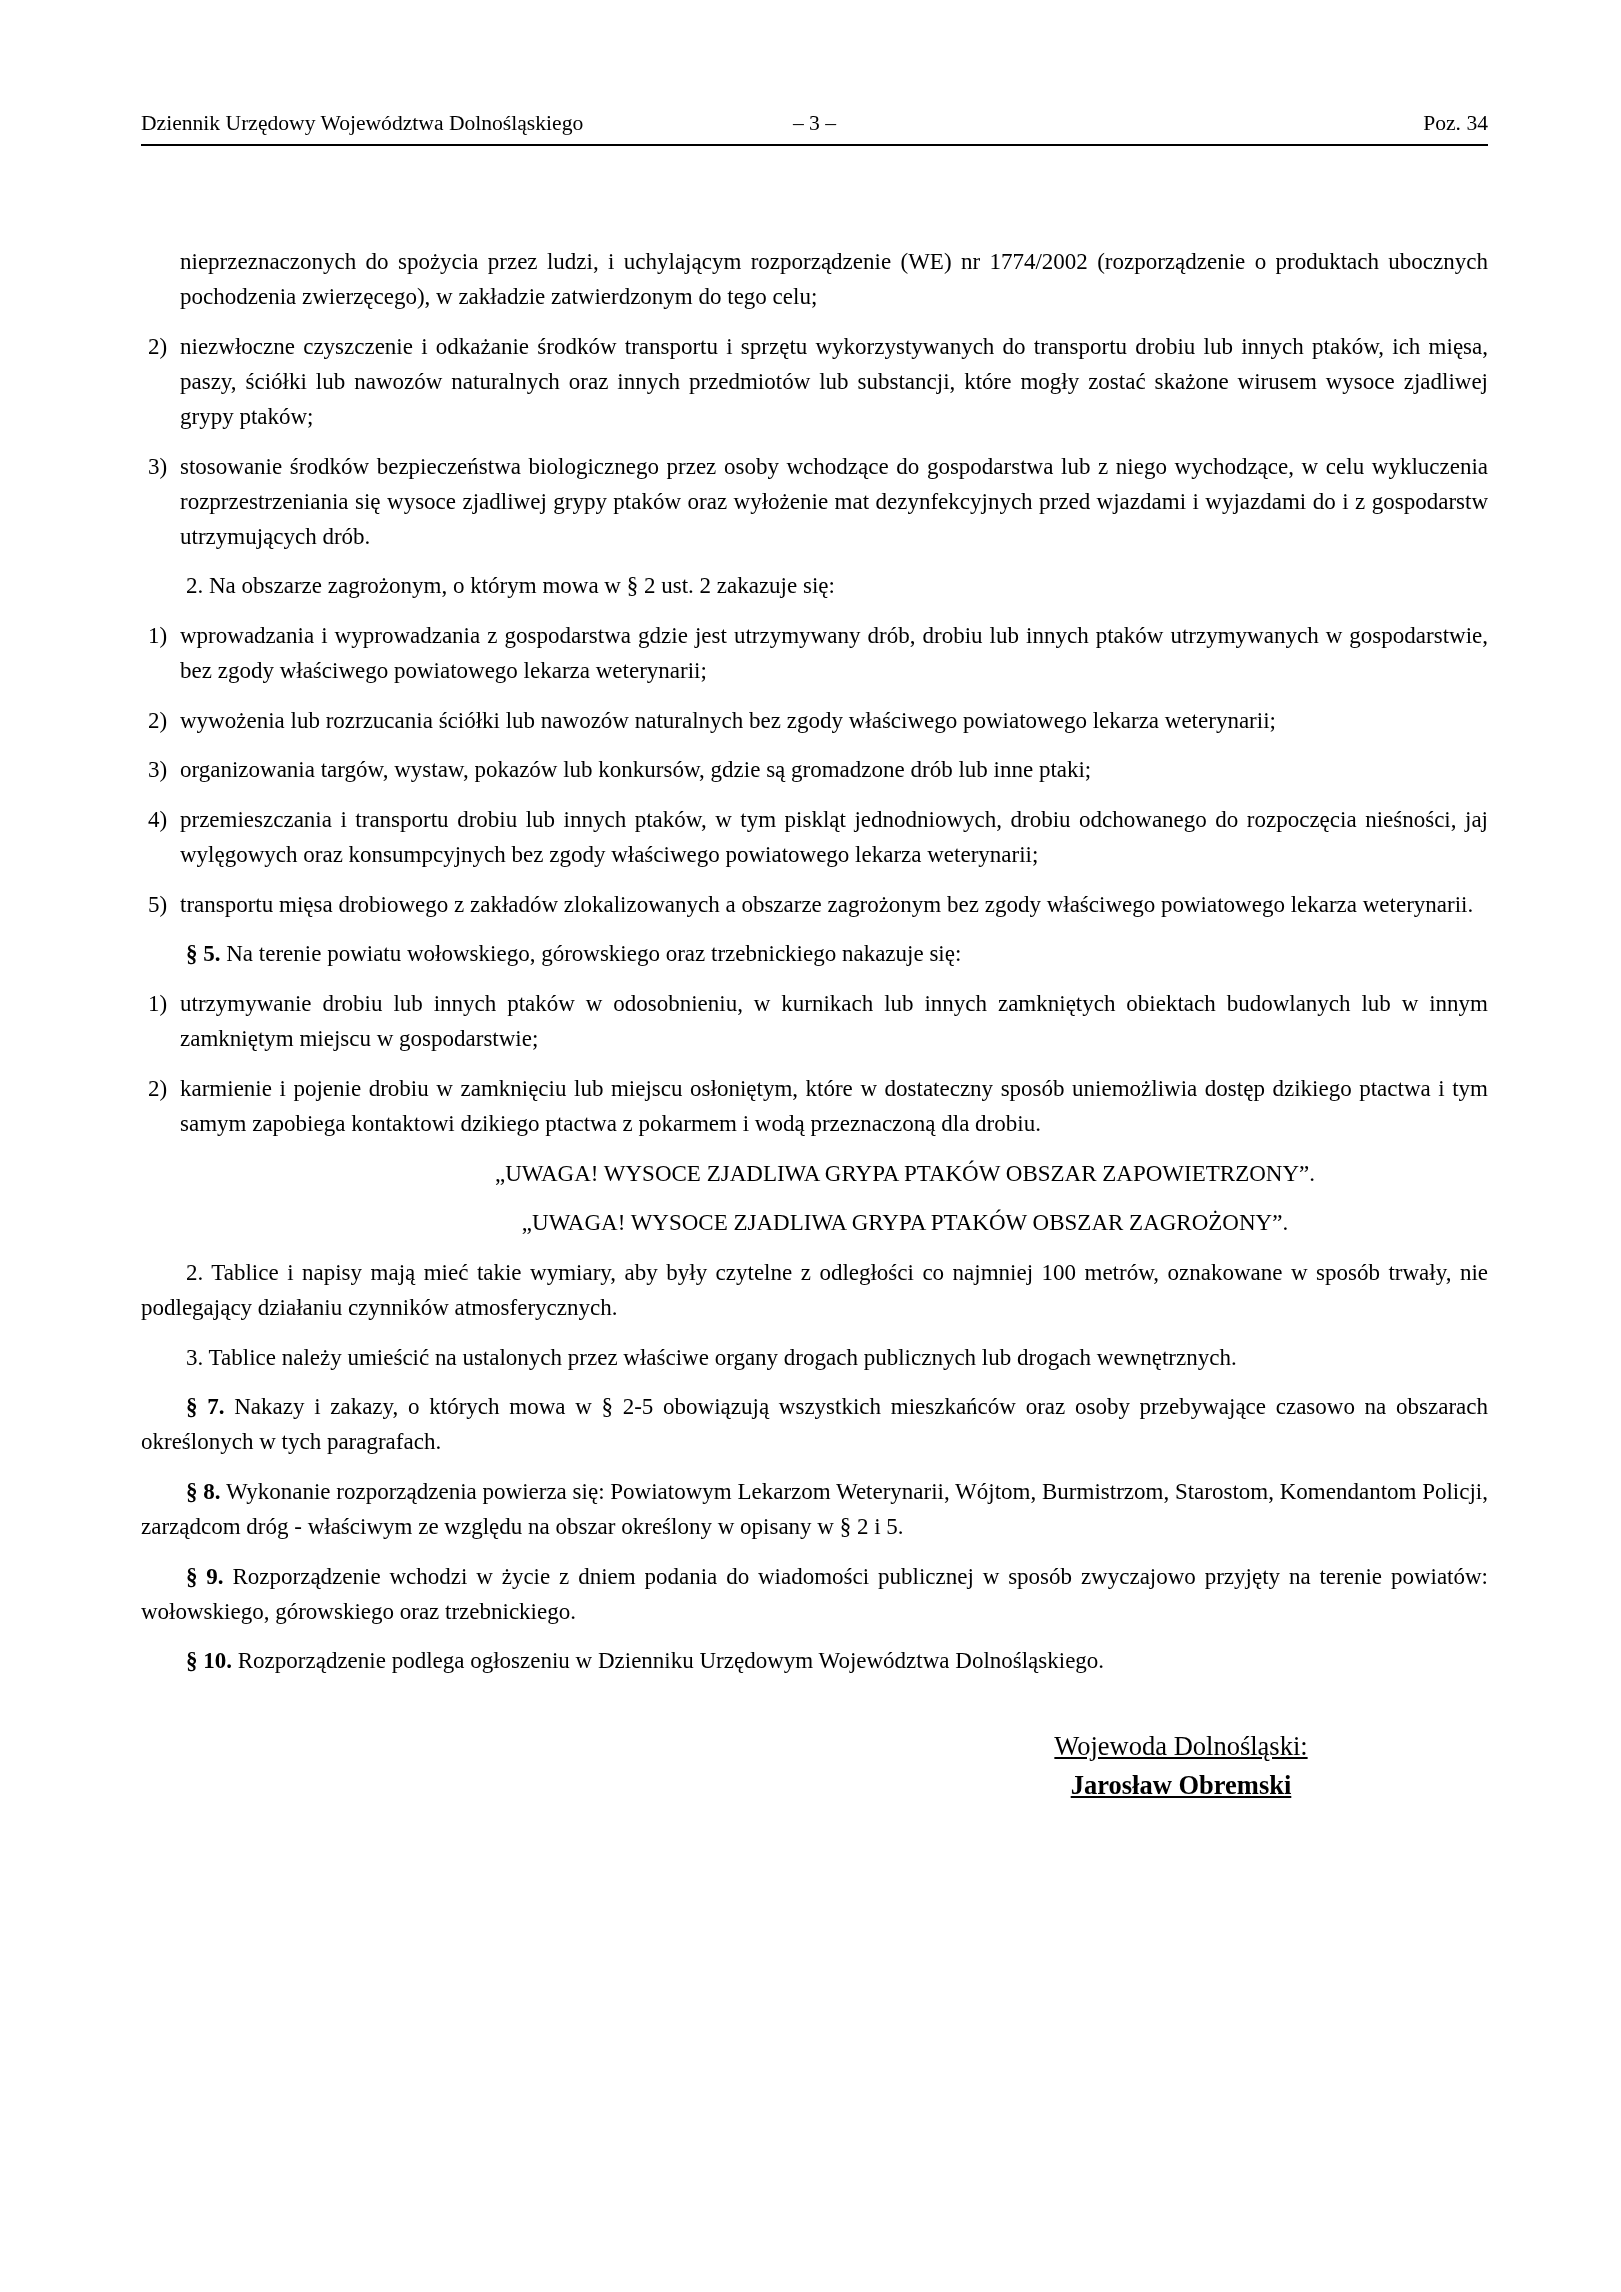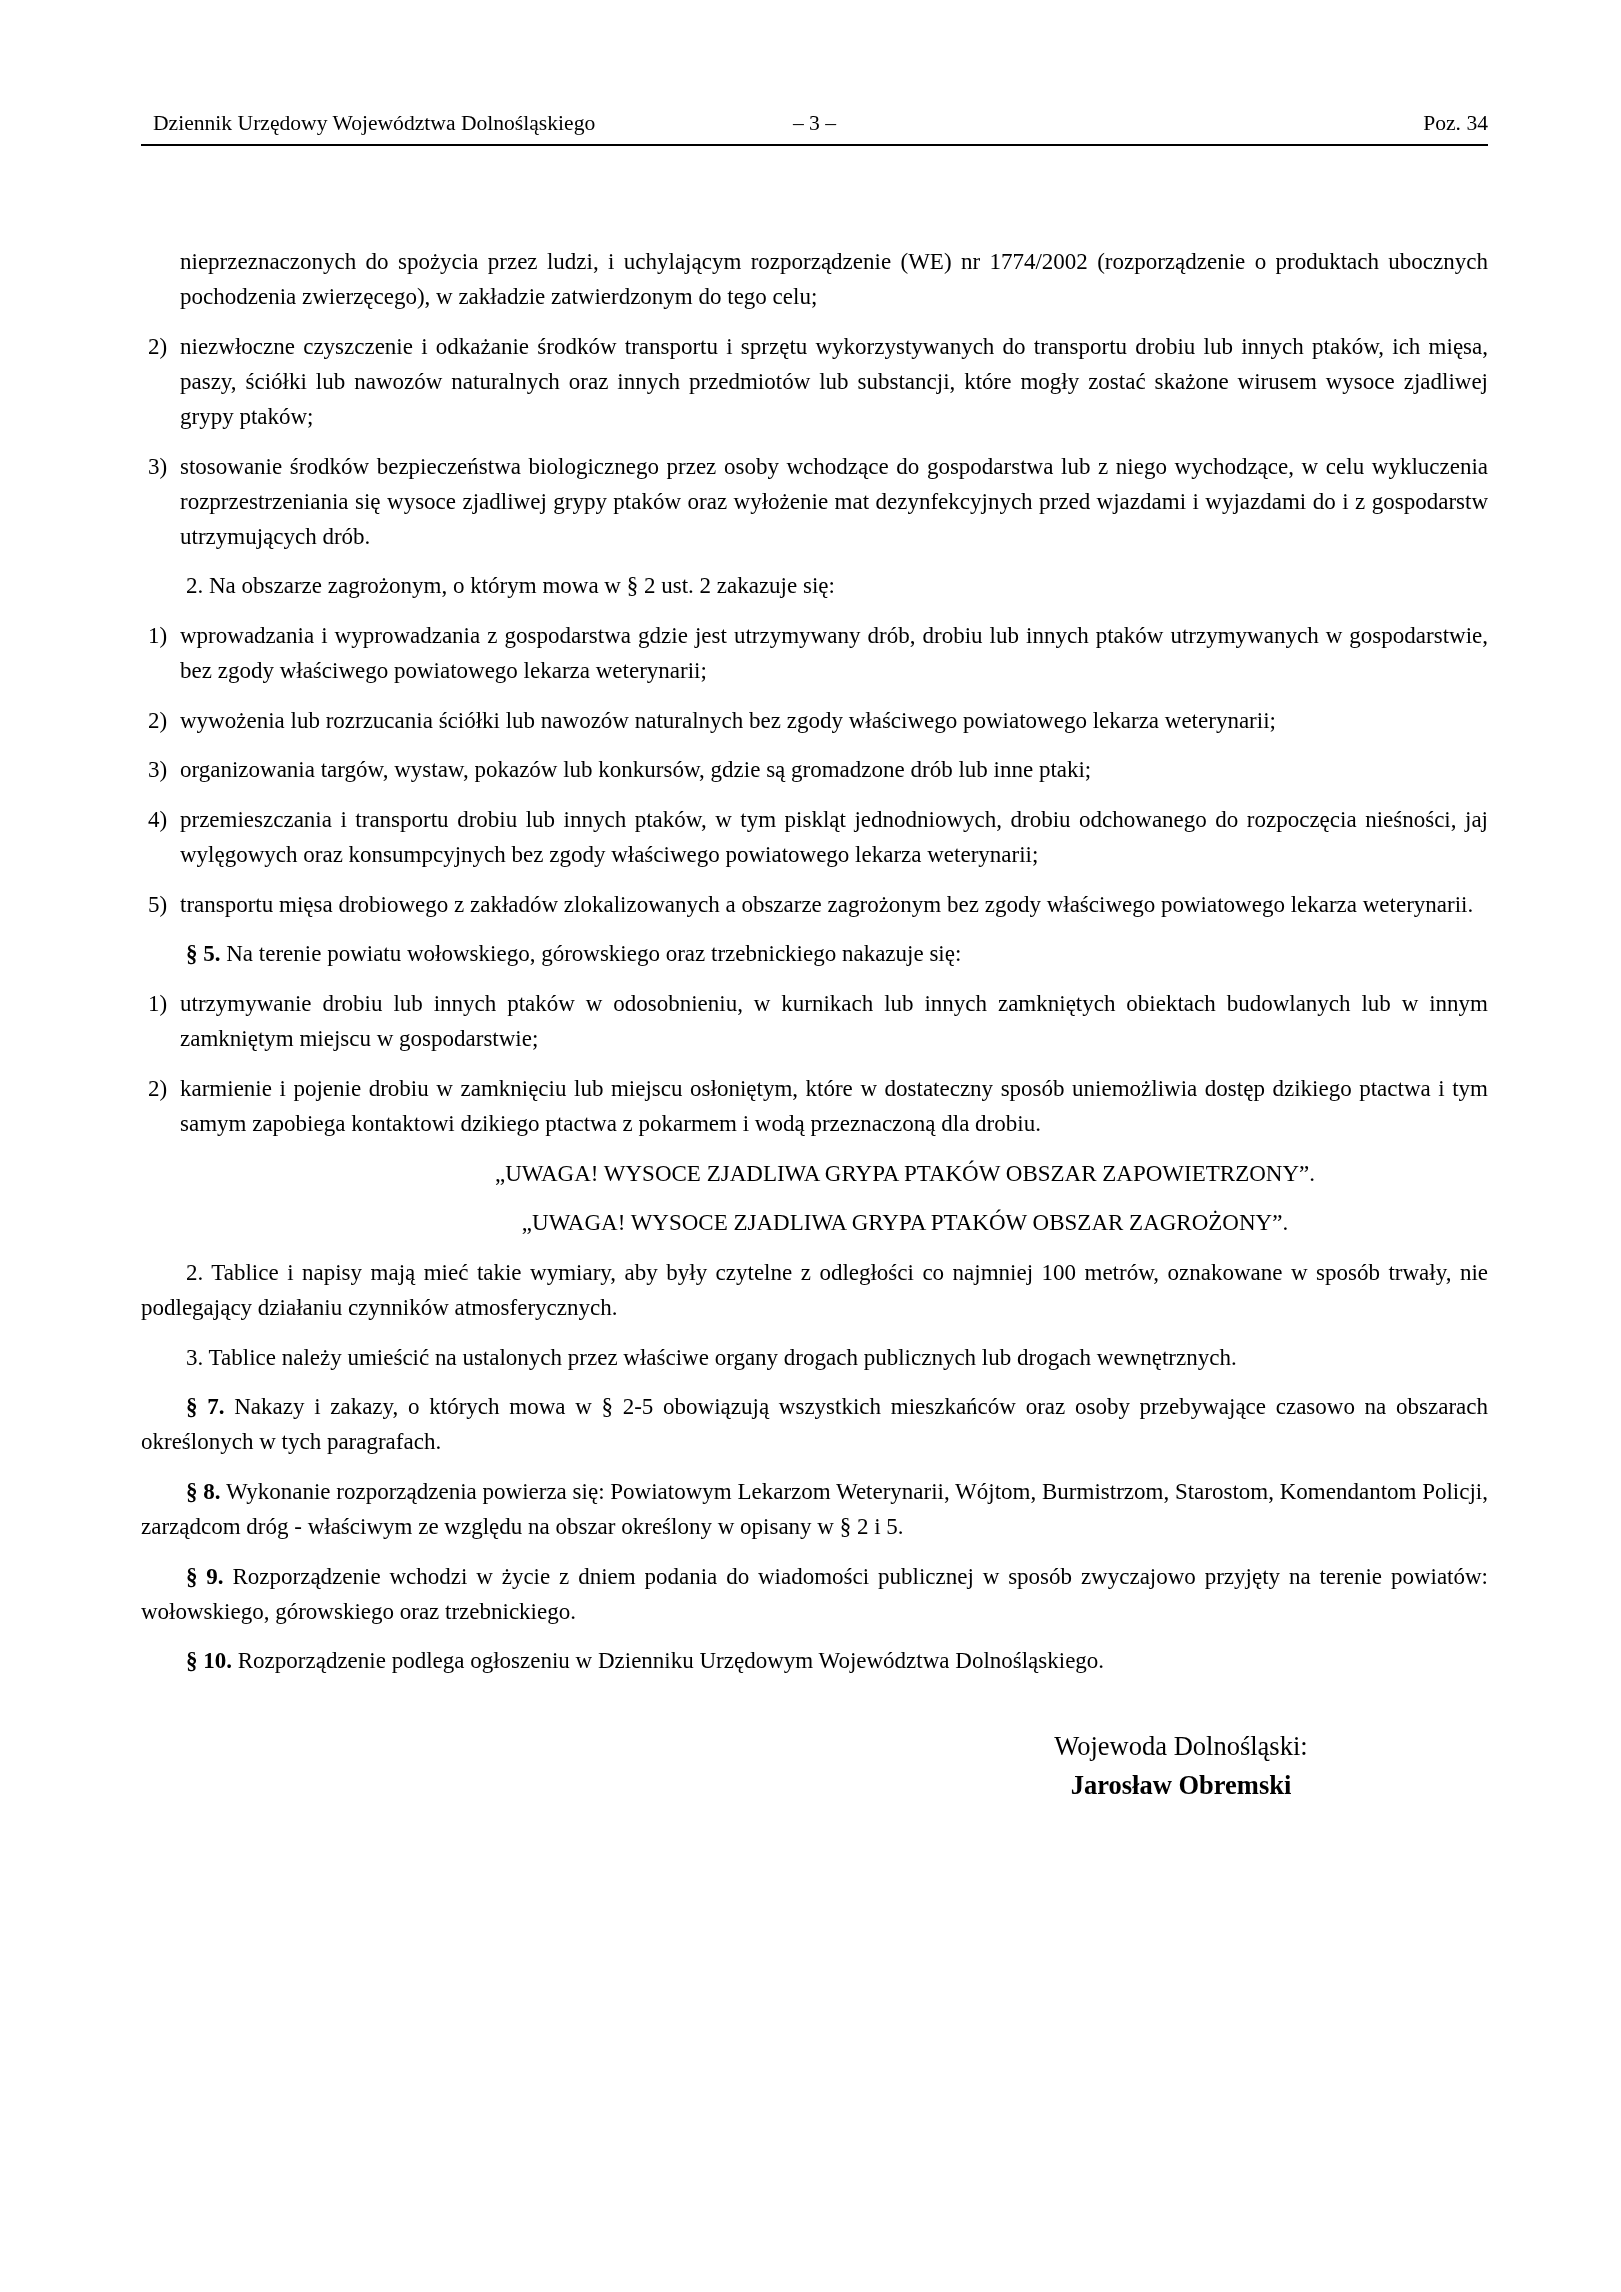--- a/index.html
+++ b/index.html
@@ -17,21 +17,21 @@
     font-family: "Liberation Serif", "DejaVu Serif", serif;
     padding: 111px 133px 0 141px;
     overflow: hidden;
   }
   .header {
     position: relative;
     font-size: 21.6px;
     line-height: 25.5px;
     margin-bottom: 7.8px;
   }
-  .header .h-left   { position: absolute; left: 12px; top: 0; }
+  .header .h-left   { position: absolute; left: 0; top: 0; }
   .header .h-center { display: block; text-align: center; }
   .header .h-right  { position: absolute; right: 0; top: 0; text-align: center; }
   .rule {
     height: 0;
     border-top: 2.9px solid #000000;
     margin-bottom: 98px;
   }
   .blk {
     font-size: 23px;
     line-height: 35px;
@@ -62,20 +62,21 @@
     padding-left: 181px;
   }
   .signature {
     margin-top: 49px;
     margin-left: auto;
     margin-right: 101px;
     width: 412px;
     text-align: center;
     font-size: 26.5px;
     line-height: 39px;
+    text-decoration: underline;
   }
   .signature .sig-name {
     font-weight: bold;
   }
 </style>
 </head>
 <body>
 
 <div class="page">
 

